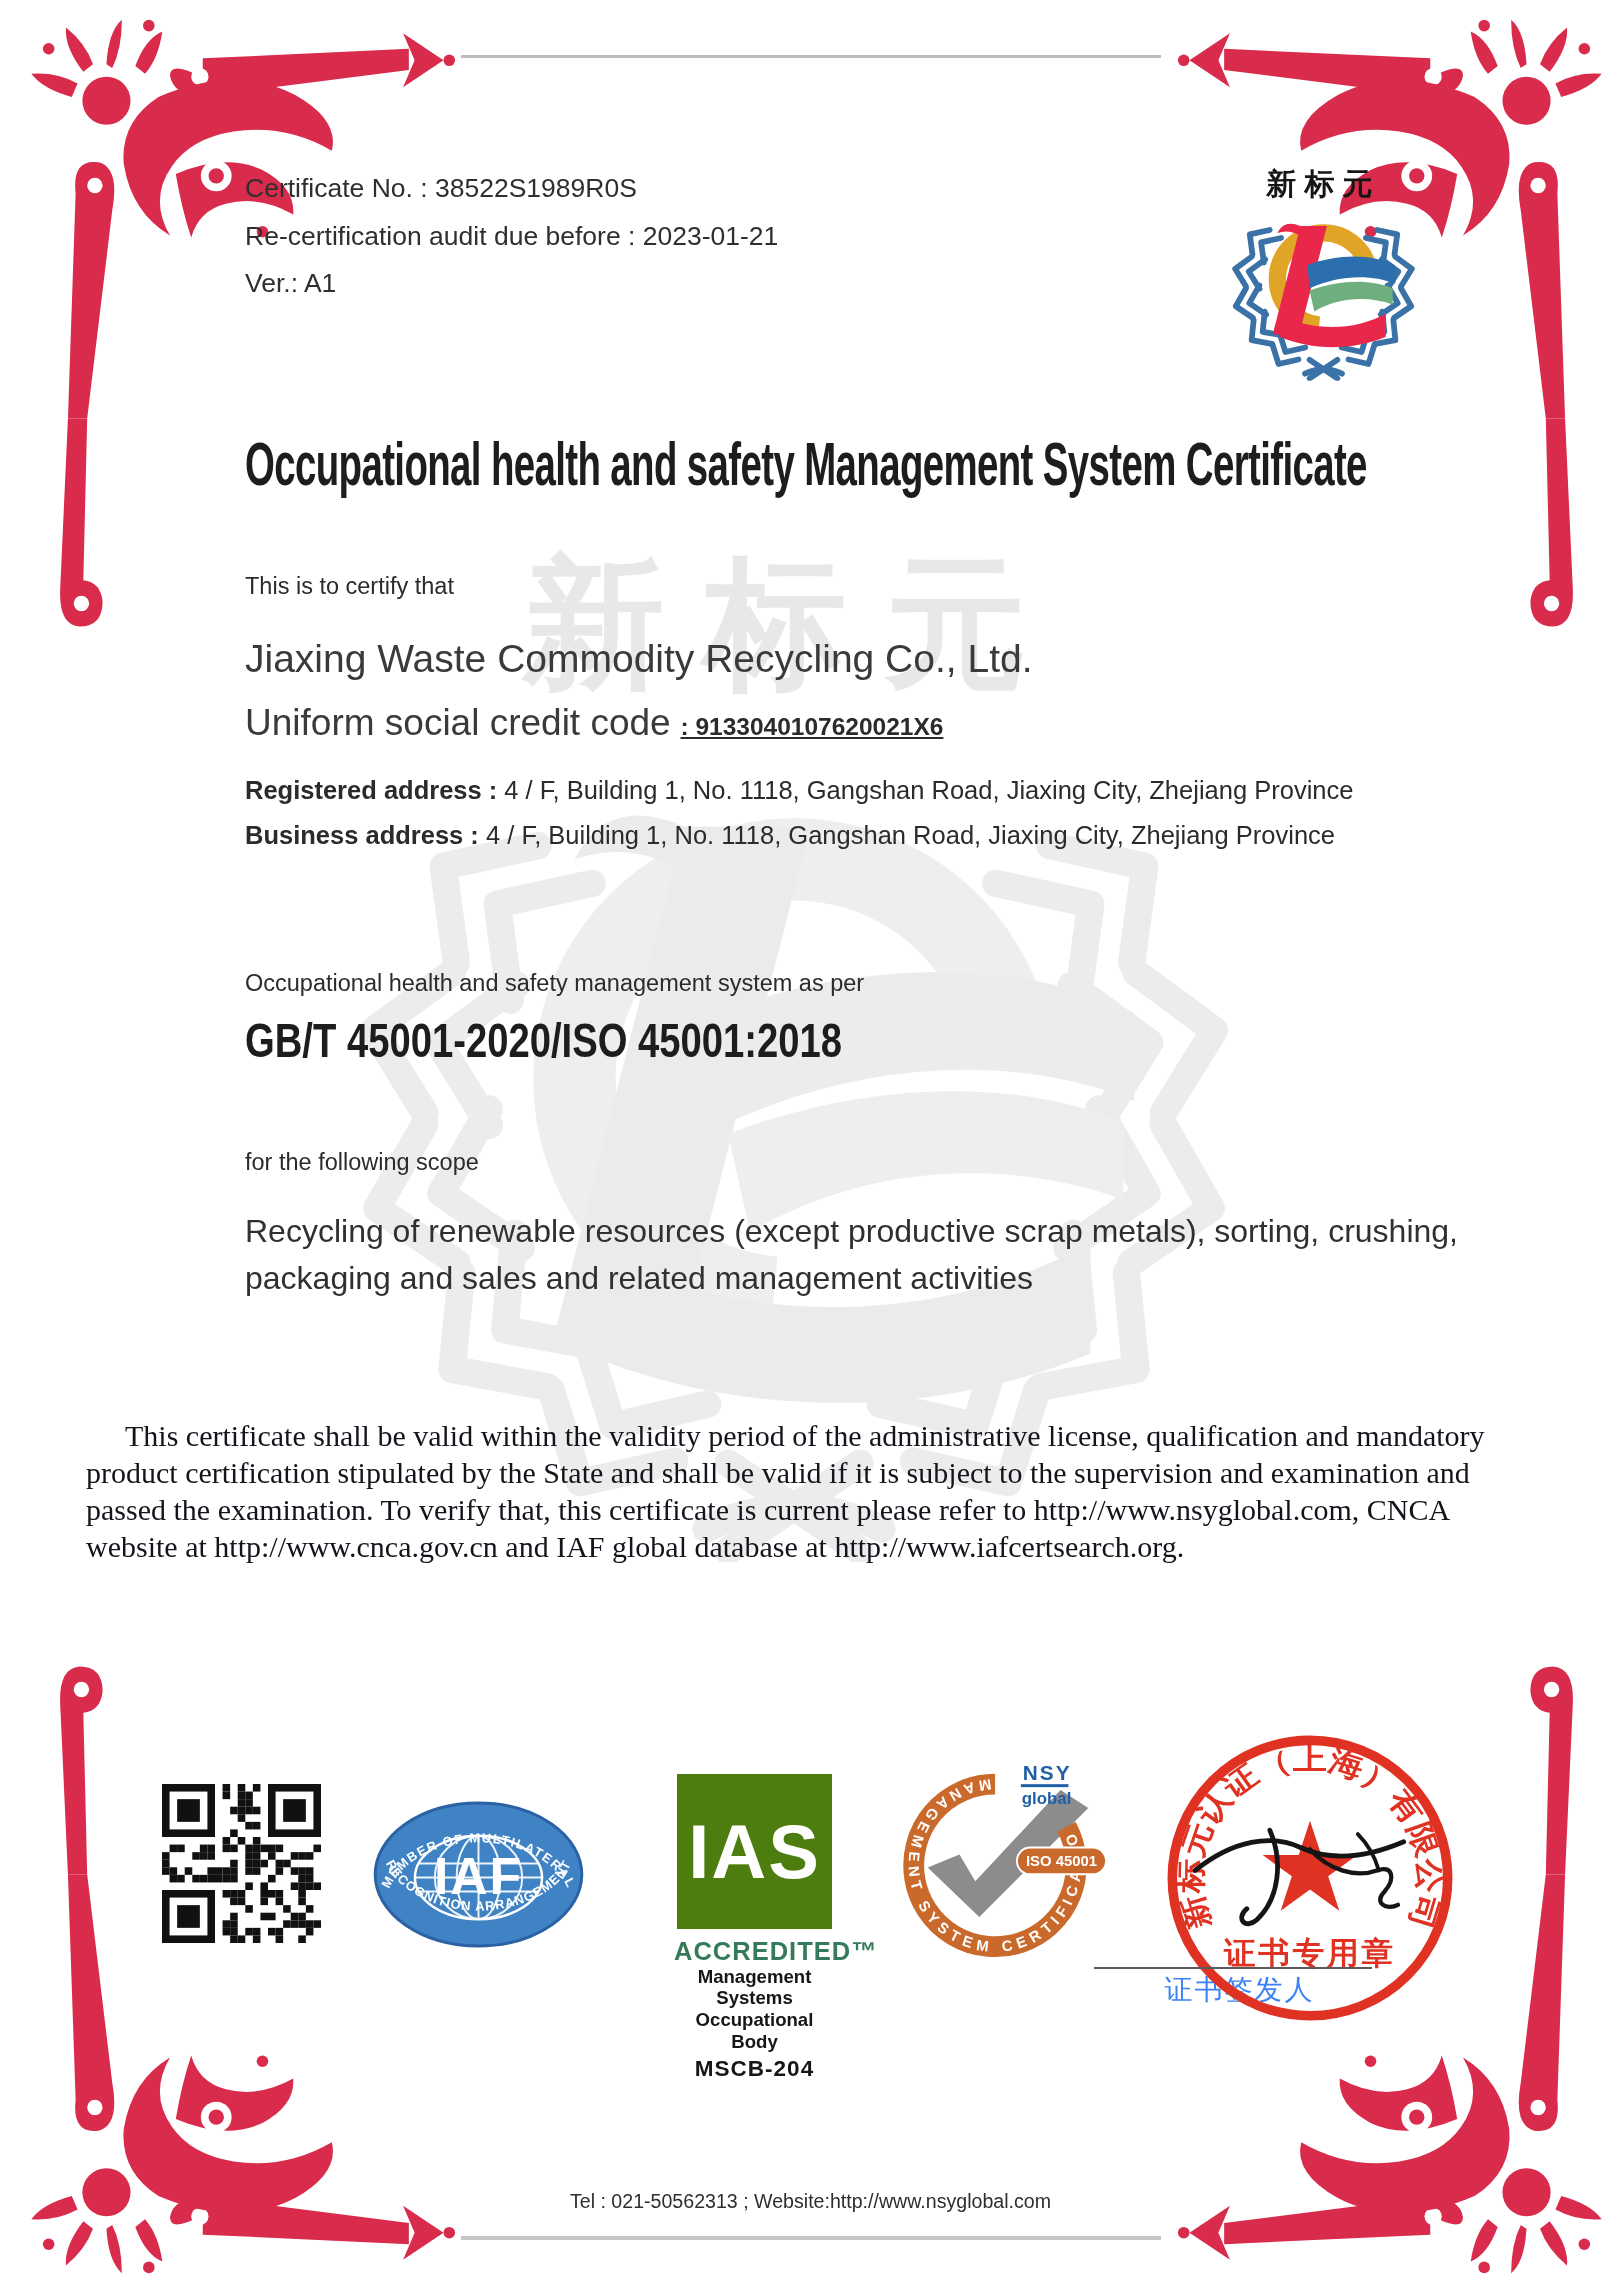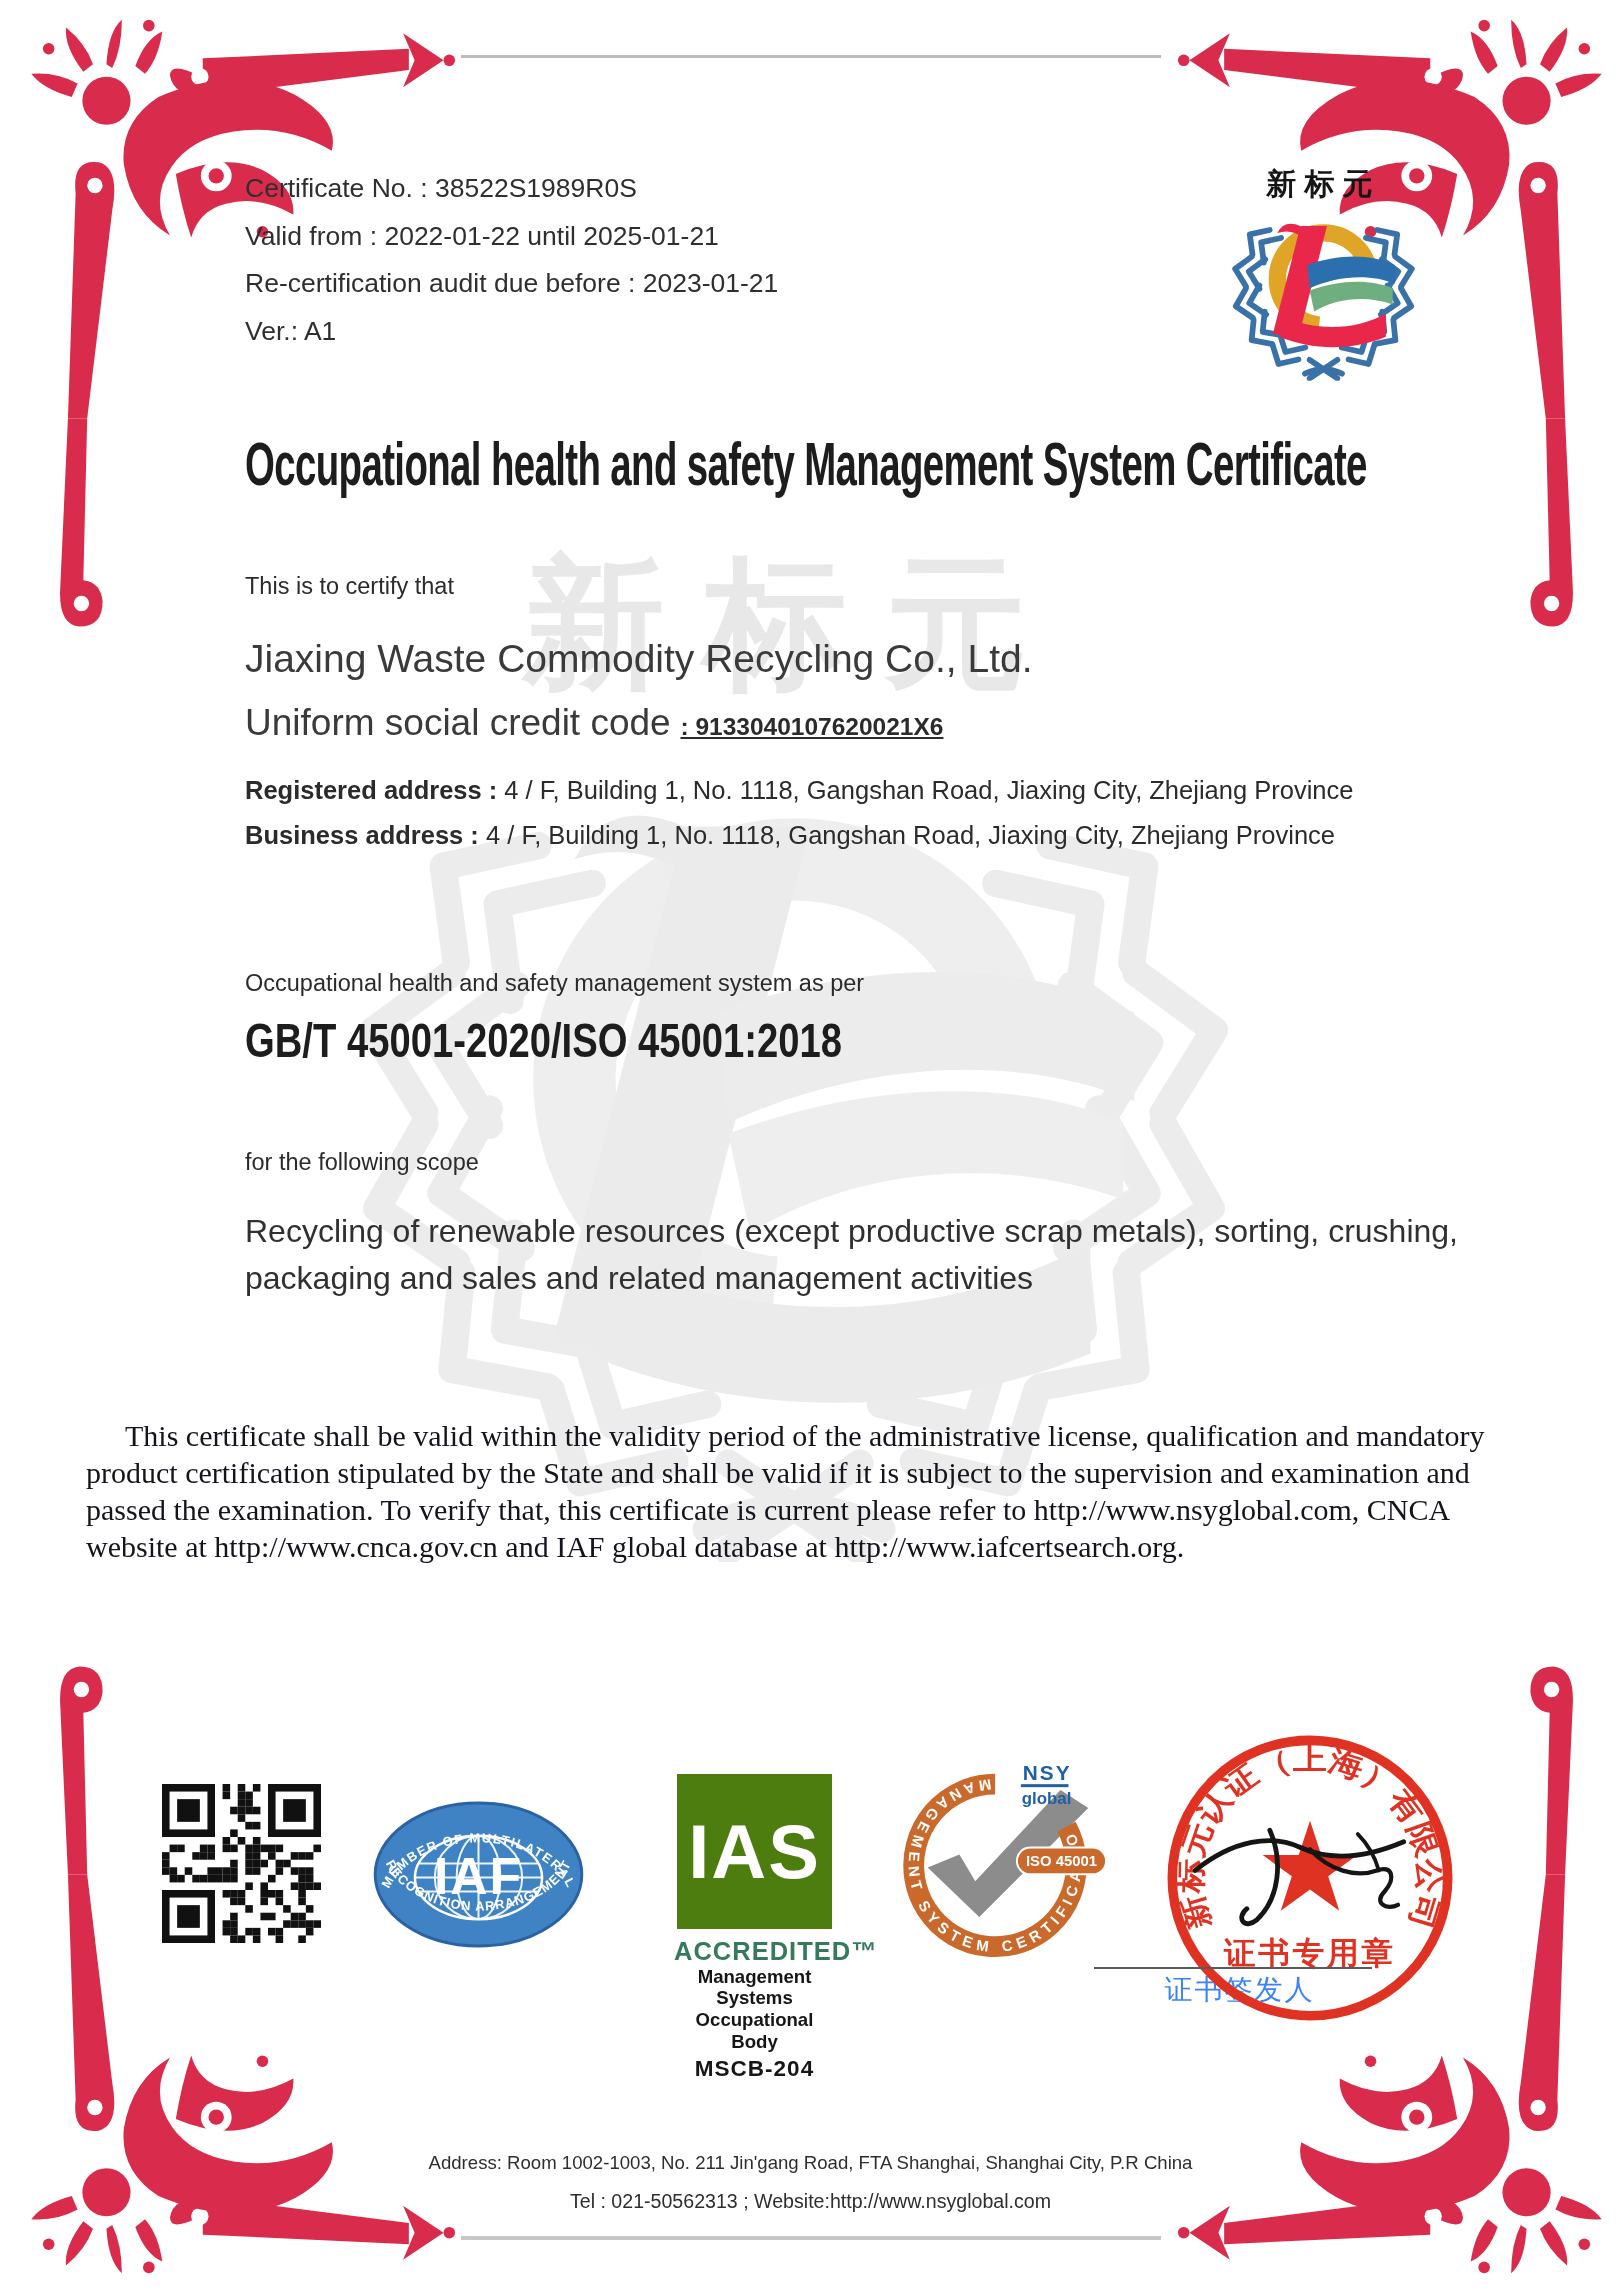--- a/index.html
+++ b/index.html
@@ -153,21 +153,20 @@
       <use href="#corner-sym"></use>
     </svg>
   <svg class="corner br" viewBox="0 0 452 676" width="443" height="663">
       <use href="#corner-sym"></use>
     </svg>
   <div class="rule top"></div>
   <div class="rule bottom"></div>
 
   <div class="abs meta">
     <div>Certificate No. : 38522S1989R0S</div>
-    <div>Valid from : 2022-01-22 until 2025-01-21</div>
     <div>Re-certification audit due before : 2023-01-21</div>
     <div>Ver.: A1</div>
   </div>
 
   <svg class="abs issuer-logo" viewBox="0 0 236 224" width="231" height="220">
     <use href="#nsy-logo-sym"></use>
   </svg>
 
   <h1 class="abs title" style="margin:0">Occupational health and safety Management System Certificate</h1>
 
@@ -388,17 +387,16 @@
       <path d="M40,150 C80,118 120,112 150,126 C185,142 225,134 258,120" stroke-width="5"></path>
       <path d="M118,108 C132,140 128,180 104,202 C92,212 82,200 94,190" stroke-width="5"></path>
       <path d="M160,128 C180,150 208,158 230,150 C246,144 250,158 238,172 C226,184 240,192 252,186" stroke-width="4.5"></path>
       <path d="M210,112 C220,122 228,136 232,150" stroke-width="4"></path>
     </g>
   </svg>
 
   <div class="abs sig-line"></div>
   <div class="abs issuer-label">证书签发人</div>
 
-  <div class="abs footer-address">Address: Room 1002-1003, No. 211 Jin'gang Road, FTA Shanghai, Shanghai City, P.R China</div>
   <div class="abs footer-tel">Tel : 021-50562313 ; Website:http://www.nsyglobal.com</div>
 
 </div>
 
 
 </body></html>

